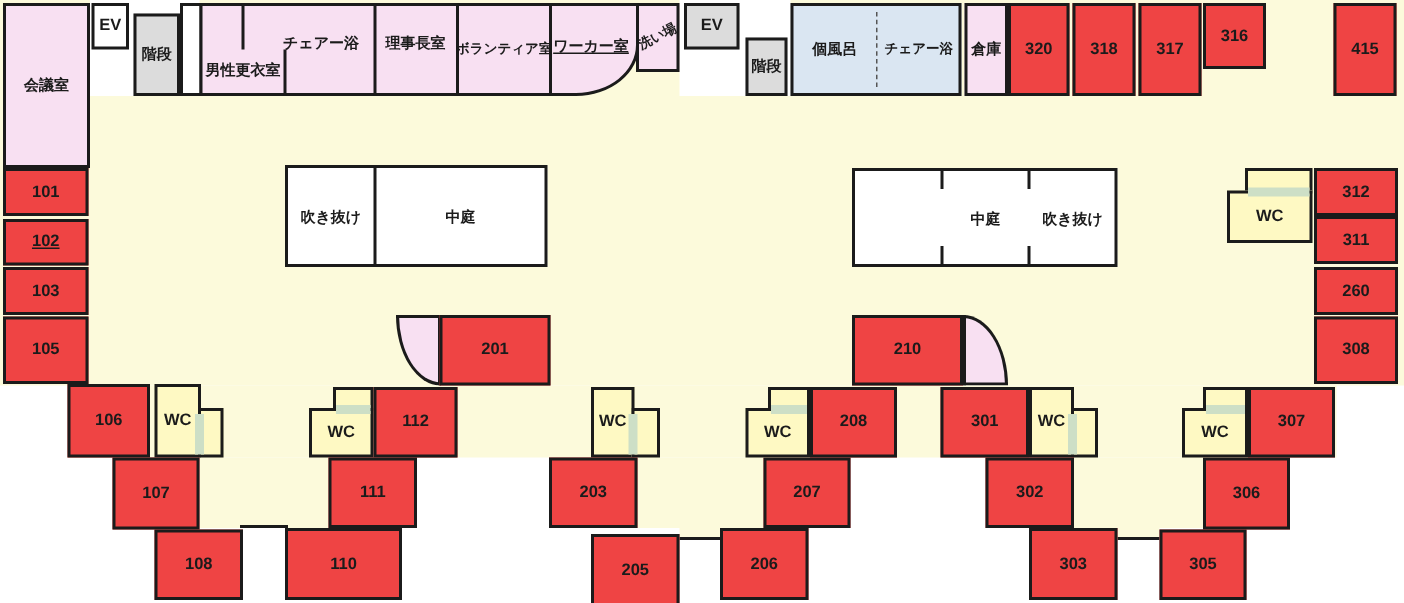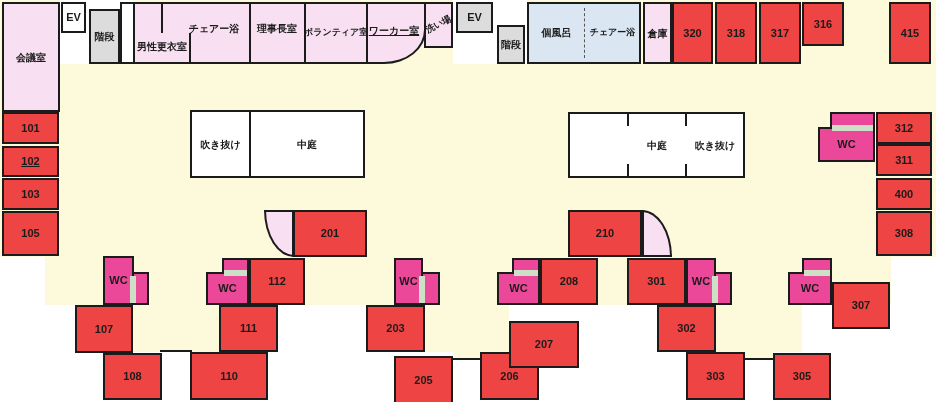--- a/index.html
+++ b/index.html
@@ -12,21 +12,21 @@
   .wall{position:absolute;background:#1b1b1b;}
   .room{
     position:absolute;border:2px solid #1b1b1b;box-sizing:border-box;
     display:flex;align-items:center;justify-content:center;
     font-weight:bold;font-size:11px;line-height:1.1;text-align:center;
   }
   .orange{background:#ef4444;}
   .pink{background:#F8E0F2;}
   .blue{background:#DAE6F2;}
   .gray{background:#DCDCDC;}
-  .green{background:#ec4899;}
+  .green{background:#fef9c3;}
   .whitebg{background:#ffffff;}
   .jp{font-size:10px;}
   .patch{position:absolute;background:#CDDFC6;}
   .lblock-label{position:absolute;font-weight:bold;font-size:10px;text-align:center;white-space:nowrap;}
   .court-label{position:absolute;font-weight:bold;font-size:10px;text-align:center;}
   .door{position:absolute;background:#F8E0F2;border:2px solid #1b1b1b;box-sizing:border-box;}
 </style>
 </head>
 <body>
 
@@ -95,27 +95,28 @@
   <div class="room orange" style="left:802px;top:2px;width:42px;height:44px;">316</div>
   <div class="room orange" style="left:889px;top:2px;width:42px;height:62px;">415</div>
 
   <div class="room orange" style="left:2px;top:112px;width:57px;height:32px;">101</div>
   <div class="room orange" style="left:2px;top:146px;width:57px;height:31px;text-decoration:underline;">102</div>
   <div class="room orange" style="left:2px;top:178px;width:57px;height:32px;">103</div>
   <div class="room orange" style="left:2px;top:211px;width:57px;height:45px;">105</div>
 
   <div class="room orange" style="left:876px;top:112px;width:56px;height:32px;">312</div>
   <div class="room orange" style="left:876px;top:144px;width:56px;height:32px;">311</div>
-  <div class="room orange" style="left:876px;top:178px;width:56px;height:32px;">400</div>
+  <div class="room orange" style="left:876px;top:178px;width:56px;height:32px;">260</div>
   <div class="room orange" style="left:876px;top:211px;width:56px;height:45px;">308</div>
 
   <div class="room green" style="left:830px;top:112px;width:45px;height:17px;"></div>
   <div class="room green" style="left:818px;top:127px;width:57px;height:35px;">WC</div>
   <div class="patch" style="left:832px;top:125px;width:41px;height:6px;"></div>
 
+  <div class="room orange" style="left:45px;top:256px;width:55px;height:49px;">106</div>
   <div class="room green" style="left:103px;top:256px;width:31px;height:49px;">WC</div>
   <div class="room green" style="left:132px;top:272px;width:17px;height:33px;"></div>
   <div class="patch" style="left:130px;top:276px;width:6px;height:27px;"></div>
   <div class="room orange" style="left:75px;top:305px;width:58px;height:48px;">107</div>
   <div class="room orange" style="left:103px;top:353px;width:59px;height:47px;">108</div>
 
   <div class="door" style="left:264px;top:210px;width:30px;height:47px;border-bottom-left-radius:100% 100%;"></div>
   <div class="room orange" style="left:293px;top:210px;width:74px;height:47px;">201</div>
   <div class="room green" style="left:222px;top:258px;width:27px;height:16px;"></div>
   <div class="room green" style="left:206px;top:272px;width:43px;height:33px;">WC</div>
@@ -124,34 +125,35 @@
   <div class="room orange" style="left:219px;top:305px;width:59px;height:47px;">111</div>
   <div class="room orange" style="left:190px;top:352px;width:78px;height:48px;">110</div>
 
   <div class="room green" style="left:394px;top:258px;width:29px;height:47px;">WC</div>
   <div class="room green" style="left:421px;top:272px;width:19px;height:33px;"></div>
   <div class="patch" style="left:419px;top:276px;width:6px;height:27px;"></div>
   <div class="room orange" style="left:366px;top:305px;width:59px;height:47px;">203</div>
   <div class="room orange" style="left:394px;top:356px;width:59px;height:48px;">205</div>
 
   <div class="room orange" style="left:480px;top:352px;width:59px;height:48px;">206</div>
-  <div class="room orange" style="left:509px;top:321px;width:70px;height:47px;">207</div>
+  <div class="room orange" style="left:509px;top:305px;width:58px;height:47px;">207</div>
   <div class="room green" style="left:512px;top:258px;width:28px;height:16px;"></div>
   <div class="room green" style="left:497px;top:272px;width:43px;height:33px;">WC</div>
   <div class="patch" style="left:514px;top:270px;width:24px;height:6px;"></div>
   <div class="room orange" style="left:540px;top:258px;width:58px;height:47px;">208</div>
   <div class="room orange" style="left:568px;top:210px;width:74px;height:47px;">210</div>
   <div class="door" style="left:642px;top:210px;width:30px;height:47px;border-top-right-radius:100% 100%;"></div>
 
   <div class="room orange" style="left:627px;top:258px;width:59px;height:47px;">301</div>
   <div class="room green" style="left:686px;top:258px;width:30px;height:47px;">WC</div>
   <div class="room green" style="left:714px;top:272px;width:18px;height:33px;"></div>
   <div class="patch" style="left:712px;top:276px;width:6px;height:27px;"></div>
   <div class="room orange" style="left:657px;top:305px;width:59px;height:47px;">302</div>
   <div class="room orange" style="left:686px;top:352px;width:59px;height:48px;">303</div>
 
   <div class="room orange" style="left:773px;top:353px;width:58px;height:47px;">305</div>
+  <div class="room orange" style="left:802px;top:305px;width:58px;height:48px;">306</div>
   <div class="room green" style="left:802px;top:258px;width:30px;height:16px;"></div>
   <div class="room green" style="left:788px;top:272px;width:44px;height:33px;">WC</div>
   <div class="patch" style="left:804px;top:270px;width:26px;height:6px;"></div>
-  <div class="room orange" style="left:832px;top:258px;width:58px;height:47px;margin-top:24px;">307</div>
+  <div class="room orange" style="left:832px;top:258px;width:58px;height:47px;">307</div>
 
 </div>
 
 </body></html>

